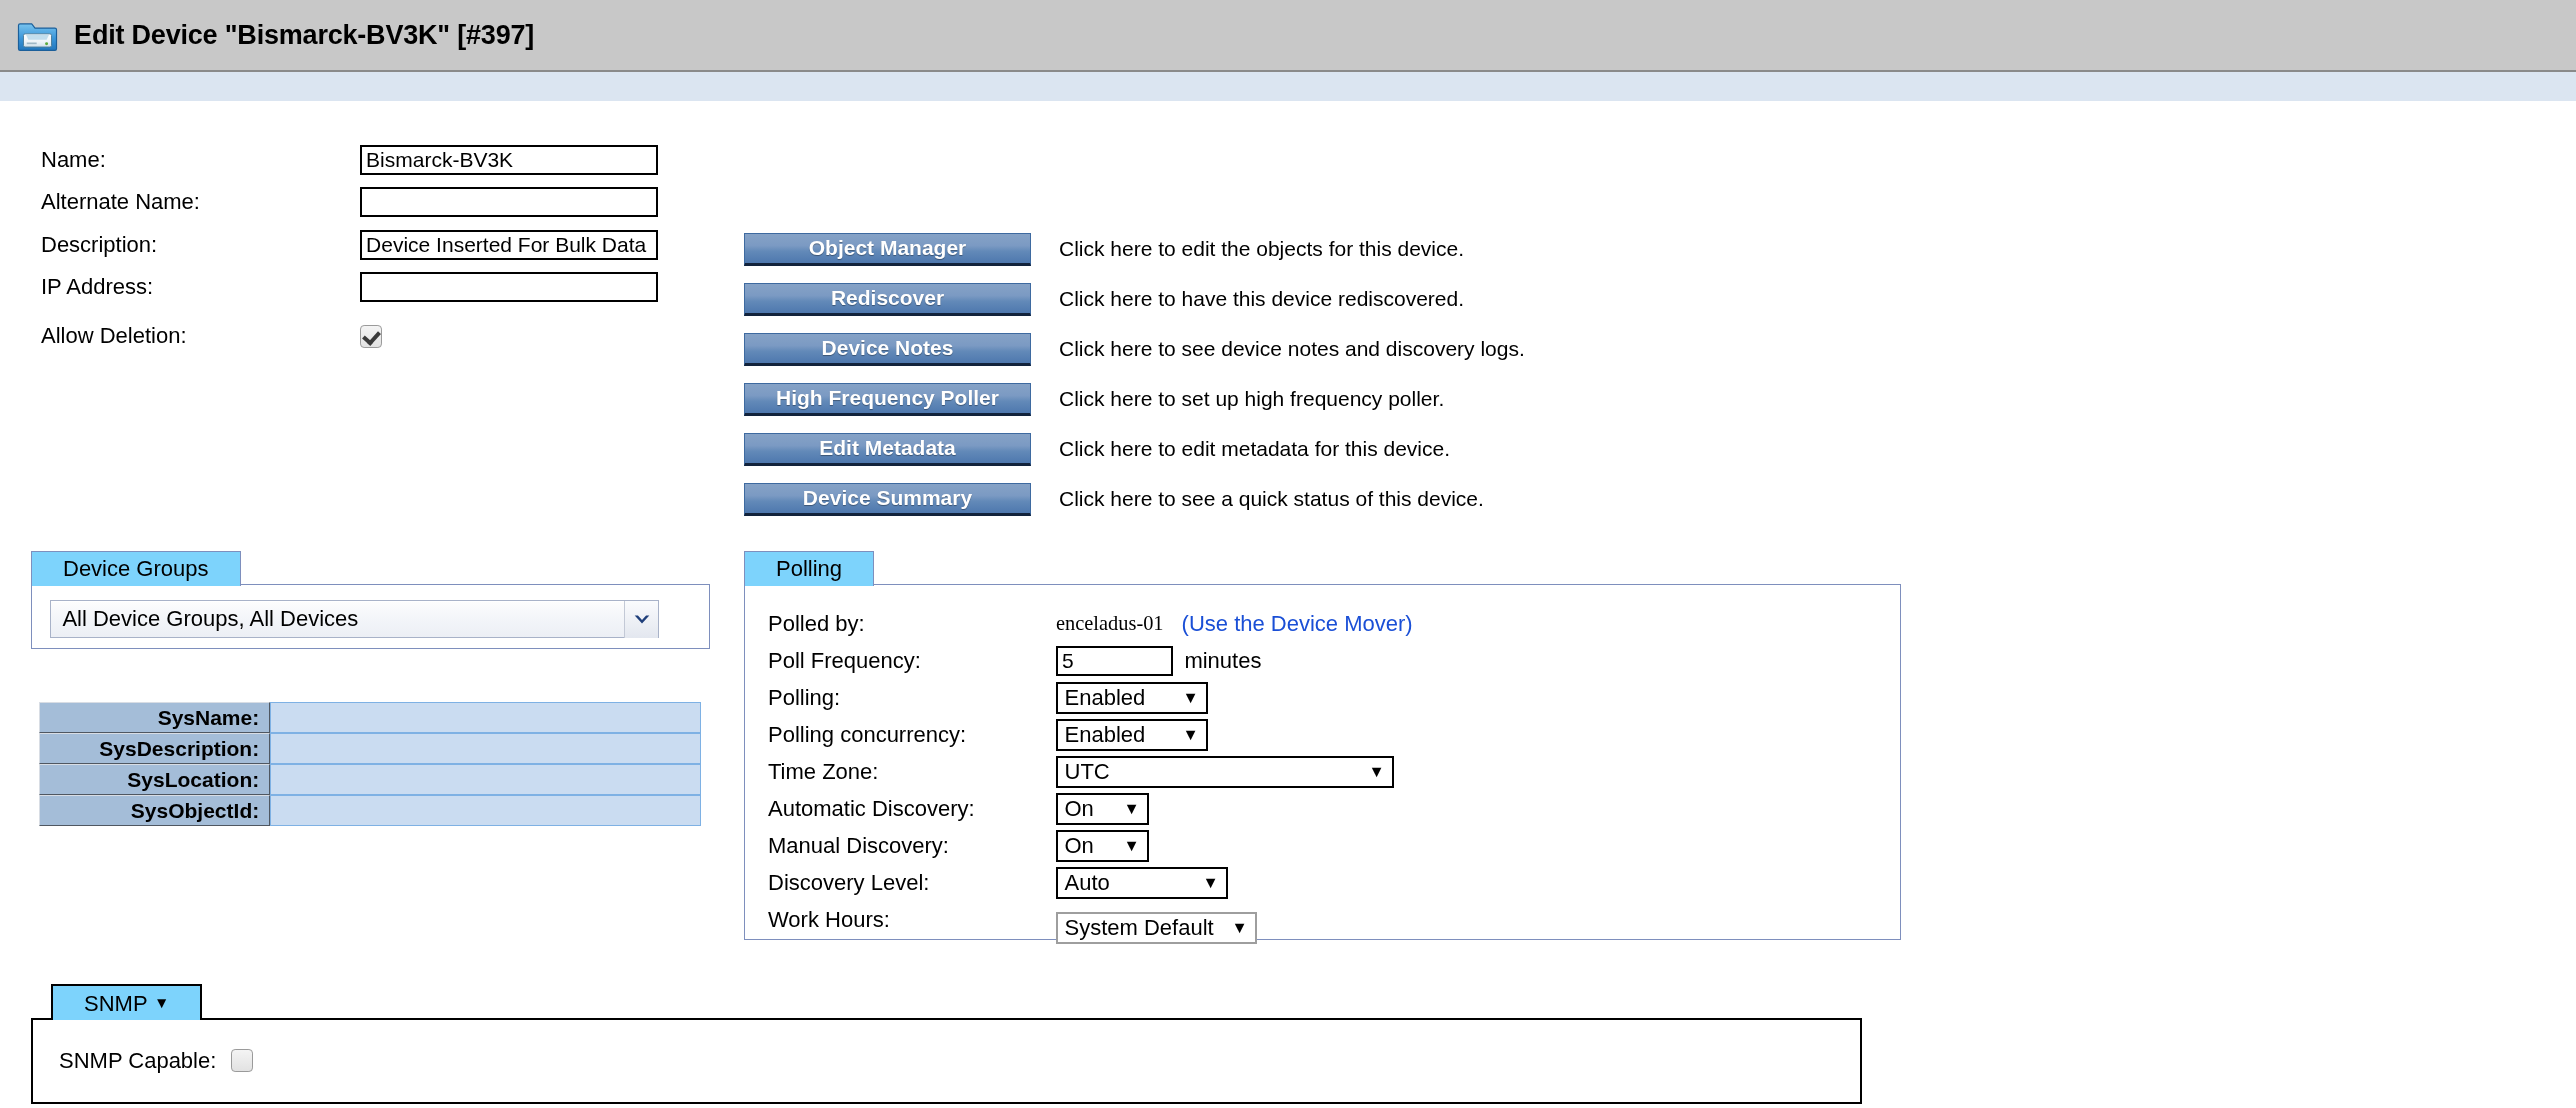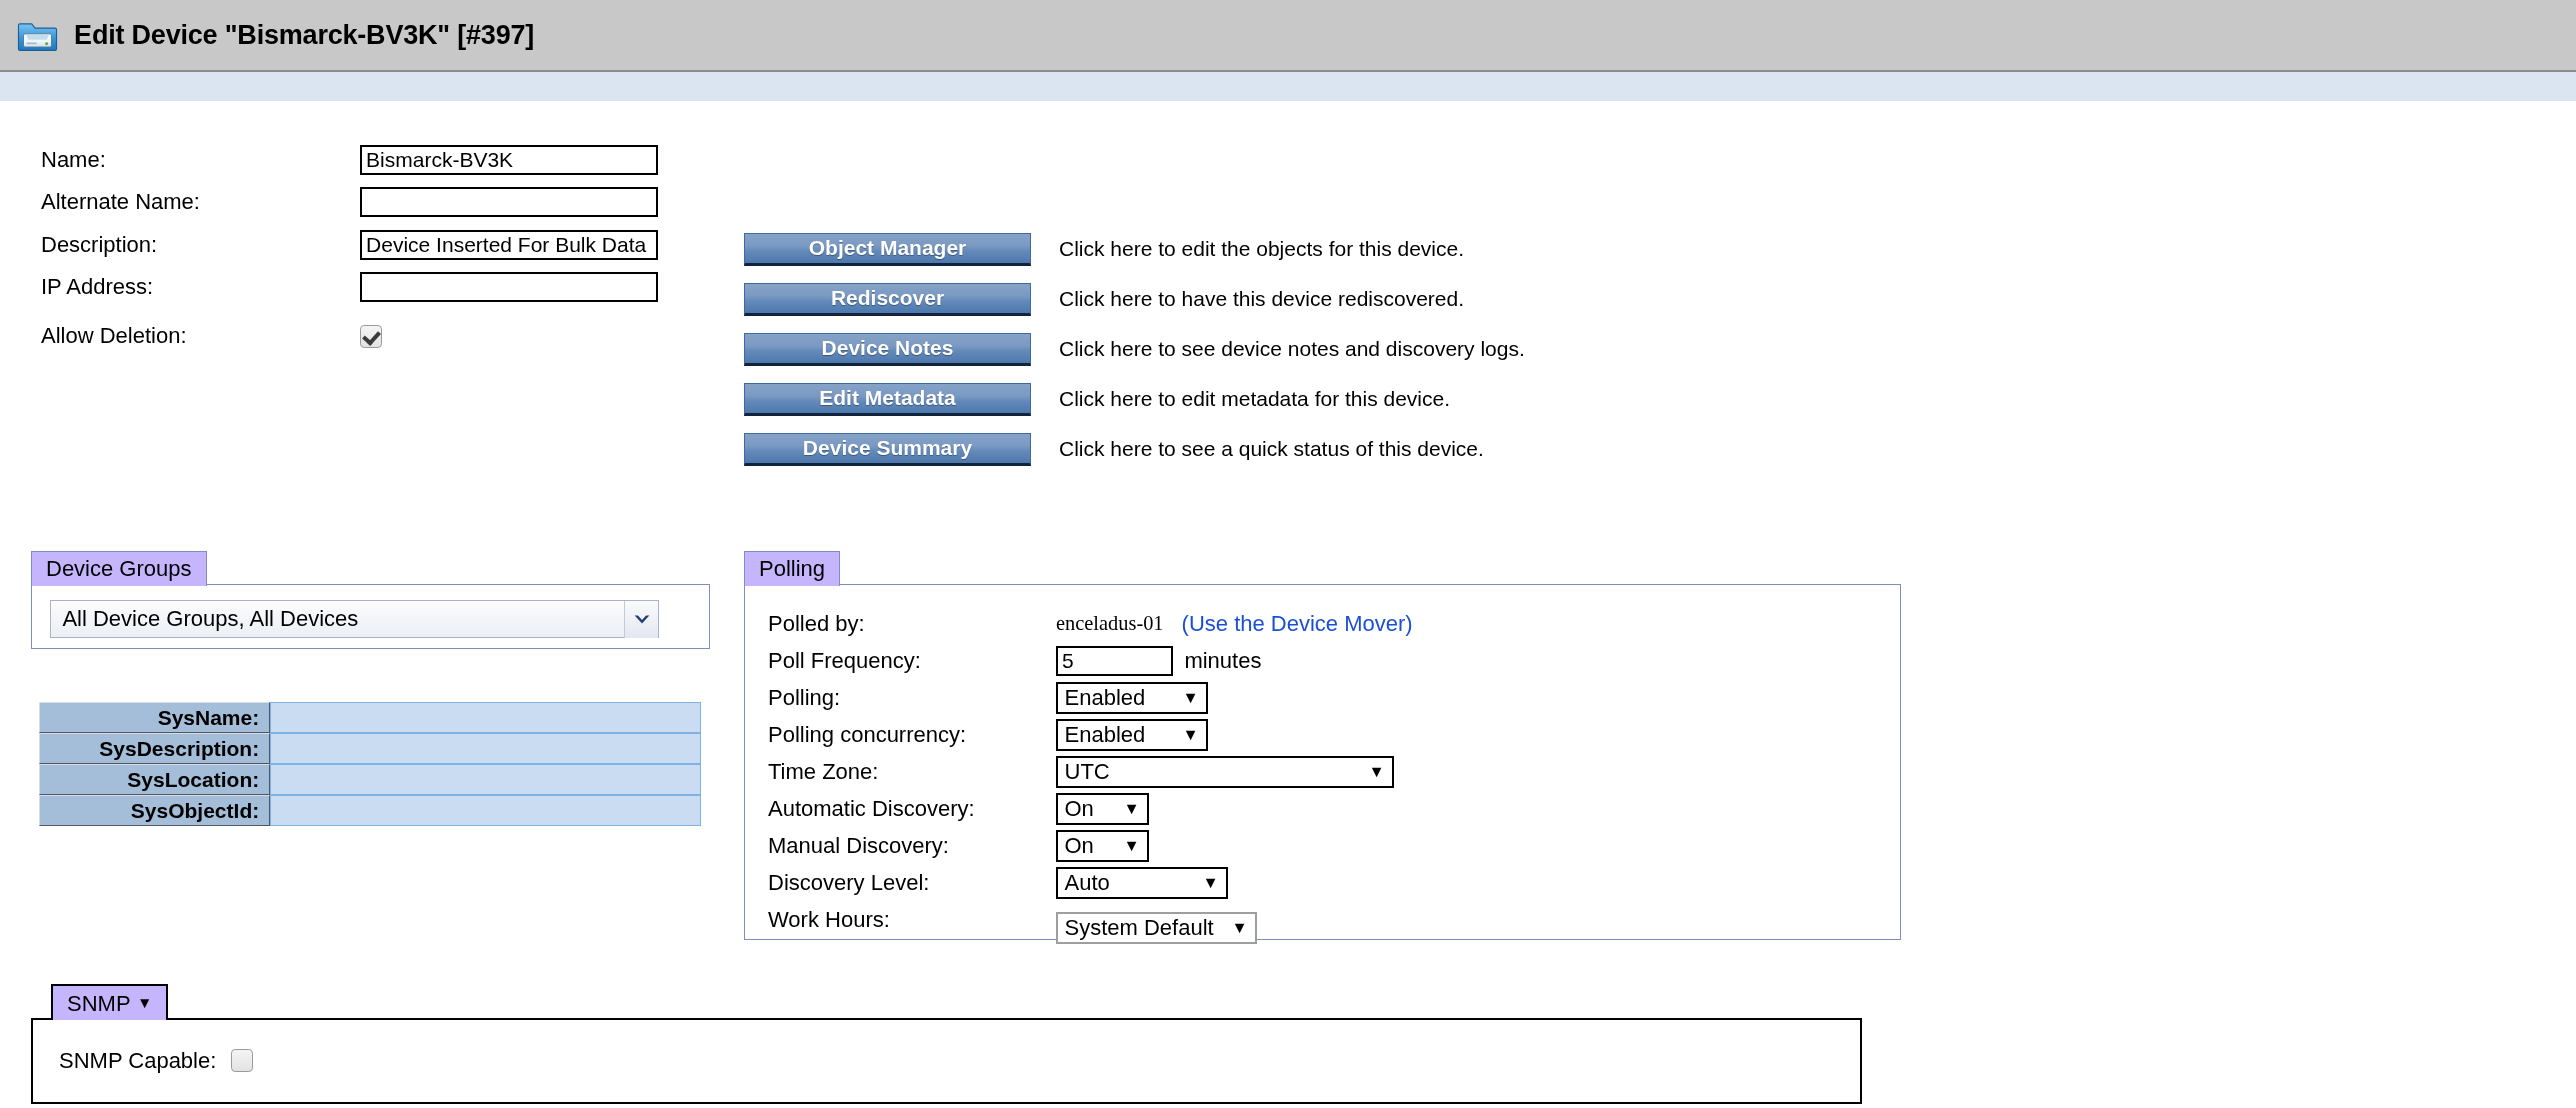--- a/index.html
+++ b/index.html
@@ -150,24 +150,24 @@
     font-size: 21px;
     color: #000;
     white-space: nowrap;
   }
 
   
   .tabwrap { position: absolute; }
   .tablabel {
     display: inline-block;
     box-sizing: border-box;
-    background: #c4b5fd;
+    background: #7dd3fc;
     font-size: 22px;
     line-height: 34px;
-    padding: 0 14px;
+    padding: 0 31px;
     position: relative;
     z-index: 3;
     cursor: pointer;
     white-space: nowrap;
   }
   .tablabel.blue {
     border: 1.6px solid #7e8fbd;
     border-bottom: none;
     height: 35px;
   }
@@ -392,20 +392,24 @@
     </div>
     <div class="btnrow">
       <div class="bluebtn">Rediscover</div>
       <div class="btnhelp">Click here to have this device rediscovered.</div>
     </div>
     <div class="btnrow">
       <div class="bluebtn">Device Notes</div>
       <div class="btnhelp">Click here to see device notes and discovery logs.</div>
     </div>
     <div class="btnrow">
+      <div class="bluebtn">High Frequency Poller</div>
+      <div class="btnhelp">Click here to set up high frequency poller.</div>
+    </div>
+    <div class="btnrow">
       <div class="bluebtn">Edit Metadata</div>
       <div class="btnhelp">Click here to edit metadata for this device.</div>
     </div>
     <div class="btnrow">
       <div class="bluebtn">Device Summary</div>
       <div class="btnhelp">Click here to see a quick status of this device.</div>
     </div>
   </div>
 
   <div class="tabwrap" id="devgroups-wrap">

